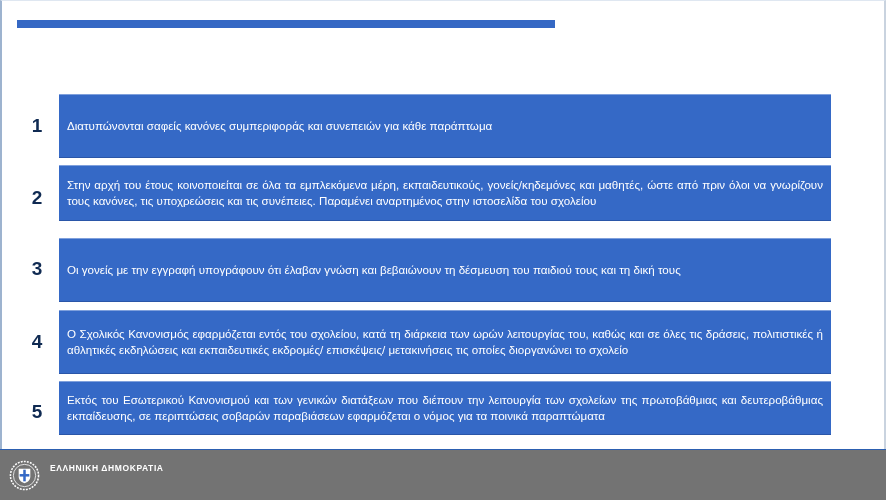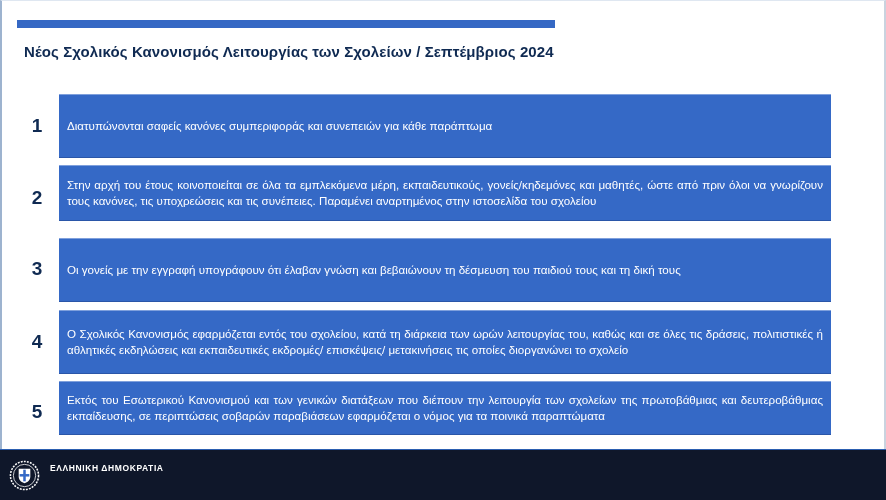--- a/index.html
+++ b/index.html
@@ -27,39 +27,38 @@
       position: absolute; left: 57px; width: 772px;
       background: #3569c6; border-top: 1px solid #7fa0dc; border-bottom: 1px solid #2a56a8;
       display: flex; align-items: center; padding: 0 8px 0 8px;
     }
     .row-text {
       color: #ffffff; font-size: 11.6px; line-height: 16.5px; text-align: justify; width: 100%;
     }
     .row-text.single { text-align: left; }
     .footer {
       position: absolute; left: 0; top: 449px; width: 886px; height: 51px;
-      background: #0f172a; border-top: 1px solid #2c5fb0;
+      background: #737373; border-top: 1px solid #2c5fb0;
     }
     .emblem {
       position: absolute; left: 9px; top: 10px; width: 31px; height: 31px;
     }
     .footer-org {
       position: absolute; left: 50px; top: 13px; font-size: 8.5px; font-weight: bold;
       color: #ffffff; letter-spacing: 0.6px;
     }
     .footer-ministry {
       position: absolute; left: 50px; top: 24px; font-size: 7.5px; color: #dbe6f8; line-height: 10px; width: 160px;
     }
   </style>
 </head>
 <body>
 
 <div class="slide-frame">
   <div class="top-bar"></div>
-  <div class="slide-title">Νέος Σχολικός Κανονισμός Λειτουργίας των Σχολείων / Σεπτέμβριος 2024</div>
 
   <div class="row" style="top:93px;height:64px;">
     <div class="row-num" style="top:21px;">1</div>
     <div class="row-box" style="top:0;height:64px;">
       <div class="row-text single">Διατυπώνονται σαφείς κανόνες συμπεριφοράς και συνεπειών για κάθε παράπτωμα</div>
     </div>
   </div>
 
   <div class="row" style="top:164px;height:66px;">
     <div class="row-num" style="top:22px;">2</div>

